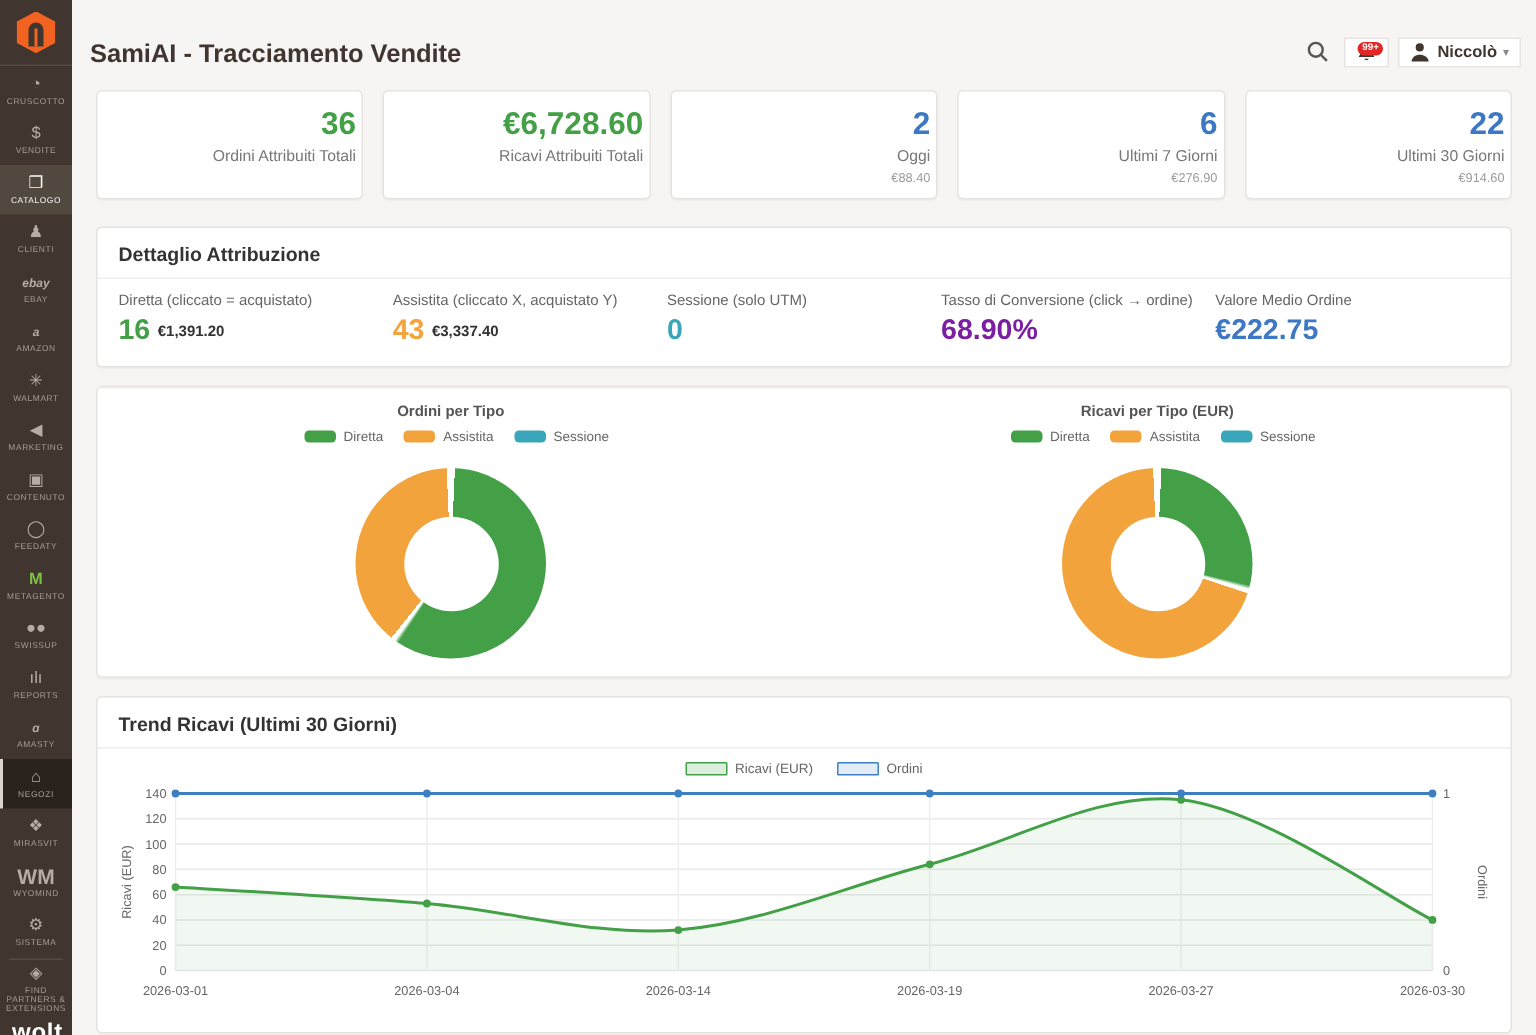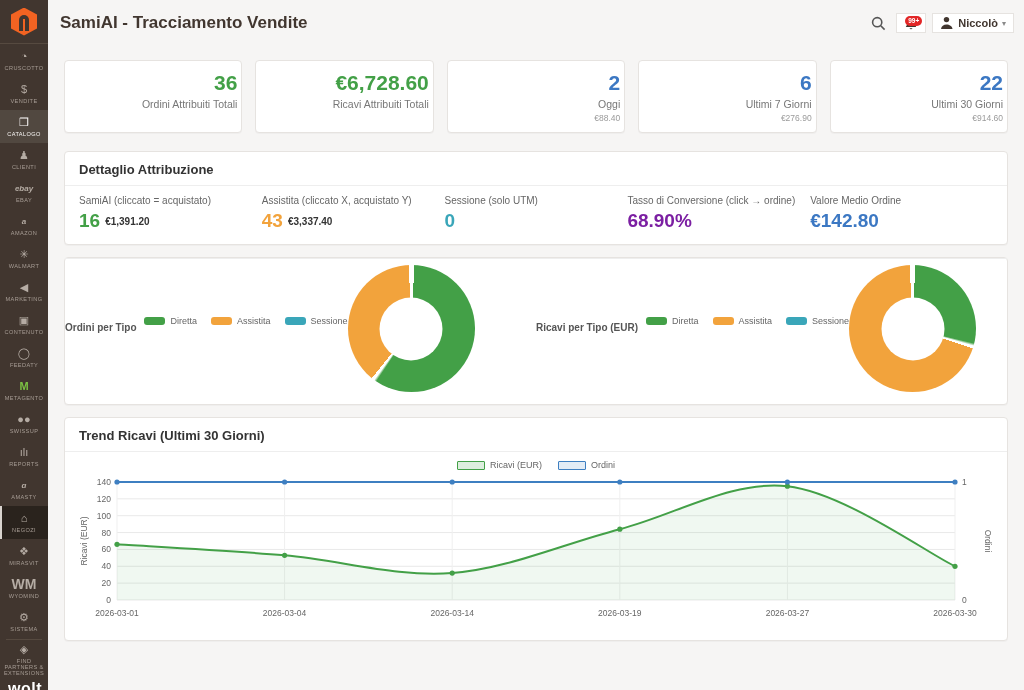--- a/index.html
+++ b/index.html
@@ -20,21 +20,21 @@
   .side-item .glyph.wm { font-size:14px; font-weight:bold; font-style:normal; }
   .side-item .side-label { font-size:5.6px; letter-spacing:.4px; margin-top:2px; text-align:center; line-height:6px; }
   .side-item.active { background:#514840; color:#fff; }
   .side-item.active .glyph, .side-item.active .side-label { color:#f8f6f4; }
   .side-item.open { background:#2a231d; box-shadow:inset 2px 0 0 #d8d3ce; }
   .side-sep { border-top:1px solid #564a40; margin:1px 6px; }
   .side-footer-logo { position:absolute; left:8px; bottom:-8px; color:#fff; font-weight:bold; font-size:16px; letter-spacing:.5px; }
 
   
   .main { flex:1; position:relative; }
-  .topbar { height:46px; display:flex; align-items:center; padding:0 10px 0 12px; }
+  .topbar { height:46px; display:flex; align-items:flex-end; padding:0 10px 0 12px; }
   .page-title { font-size:17px; font-weight:700; color:#41362f; }
   .topbar-right { margin-left:auto; display:flex; align-items:center; gap:6px; }
   .icon-btn { background:transparent; border:none; cursor:pointer; display:flex; align-items:center; padding:4px; }
   .white-box { background:#fff; border:1px solid #e6e3e0; display:flex; align-items:center; padding:4px 7px; cursor:pointer; position:relative; height:20px; }
   .badge { position:absolute; top:2px; right:3px; background:#e22626; color:#fff; font-size:6.5px; font-weight:bold; border-radius:8px; padding:1.5px 3px; line-height:1; }
   .user-name { font-size:11px; color:#41362f; font-weight:600; margin:0 4px 0 5px; }
   .caret { font-size:8px; color:#8a8a8a; }
 
   
   .cards { display:flex; gap:13px; padding:14px 16px 6px 16px; }
@@ -51,21 +51,21 @@
   
   .metrics { display:flex; padding:9px 14px 13px; }
   .metric { flex:1; }
   .metric-label { font-size:10px; color:#666; margin-bottom:5px; }
   .metric-line { display:flex; align-items:center; gap:5px; }
   .metric-value { font-size:19px; font-weight:700; line-height:20px; }
   .metric-sub { font-size:10px; font-weight:700; color:#333; }
 
   
   .dist-body { display:flex; padding:6px 0 12px; }
-  .dist-half { flex:1; display:flex; align-items:center; }
+  .dist-half { flex:1; display:flex; flex-direction:column; align-items:center; }
   .donut-title { font-size:10px; font-weight:700; color:#555; margin:4px 0 6px; }
   .legend-row { display:flex; gap:14px; align-items:center; margin-bottom:16px;padding-left:8px; }
   .legend-item { display:flex; align-items:center; gap:5px; cursor:pointer; }
   .legend-swatch { width:21px; height:8px; border-radius:3px; }
   .legend-label { font-size:9px; color:#666; }
   .donut { width:127px; height:127px; border-radius:50%; position:relative; }
   .donut .hole { position:absolute; left:50%; top:50%; width:63px; height:63px; transform:translate(-50%,-50%); background:#fff; border-radius:50%; }
 
   
   .trend-legend { display:flex; justify-content:center; gap:16px; align-items:center; padding:8px 0 2px; }
@@ -221,21 +221,21 @@
         <div class="stat-label">Ultimi 30 Giorni</div>
         <div class="stat-sub">€914.60</div>
       </div>
     </div>
 
     <section class="panel">
       <div class="panel-title">Dettaglio Attribuzione</div>
       <div class="panel-divider"></div>
       <div class="metrics">
         <div class="metric">
-          <div class="metric-label">SamiAI (cliccato = acquistato)</div>
+          <div class="metric-label">Diretta (cliccato = acquistato)</div>
           <div class="metric-line">
             <span class="metric-value" style="color: rgb(67, 160, 71);">16</span>
             <span class="metric-sub">€1,391.20</span>
           </div>
         </div>
         <div class="metric">
           <div class="metric-label">Assistita (cliccato X, acquistato Y)</div>
           <div class="metric-line">
             <span class="metric-value" style="color: rgb(242, 163, 60);">43</span>
             <span class="metric-sub">€3,337.40</span>
@@ -249,21 +249,21 @@
         </div>
         <div class="metric">
           <div class="metric-label">Tasso di Conversione (click → ordine)</div>
           <div class="metric-line">
             <span class="metric-value" style="color: rgb(123, 31, 162);">68.90%</span>
           </div>
         </div>
         <div class="metric">
           <div class="metric-label">Valore Medio Ordine</div>
           <div class="metric-line">
-            <span class="metric-value" style="color: rgb(60, 120, 195);">€142.80</span>
+            <span class="metric-value" style="color: rgb(60, 120, 195);">€222.75</span>
           </div>
         </div>
       </div>
     </section>
 
     <section class="panel">
       <div class="panel-divider"></div>
       <div class="dist-body">
         <div class="dist-half">
           <div class="donut-title">Ordini per Tipo</div>

